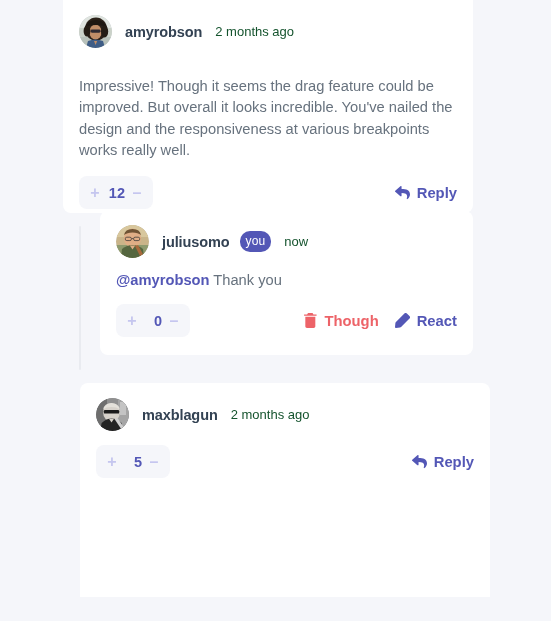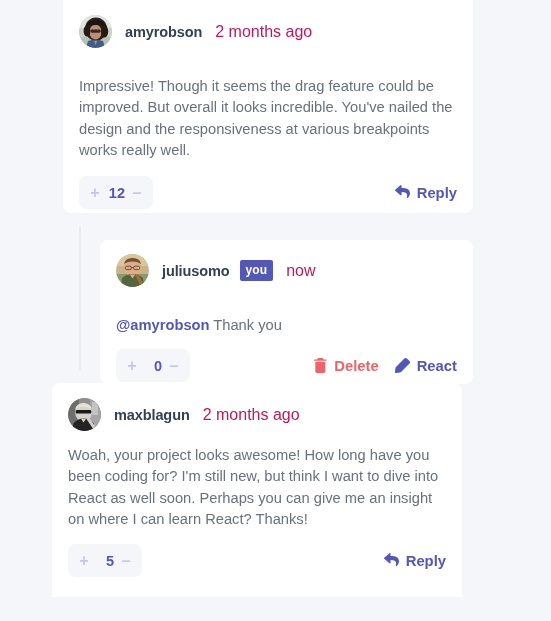--- a/index.html
+++ b/index.html
@@ -28,25 +28,25 @@
     flex:0 0 33px;overflow:hidden;position:relative;
     background:#d9dde4;
   }
   .avatar svg{display:block;width:33px;height:33px;}
   .uname{
     font-size:14.5px;font-weight:bold;color:#334253;letter-spacing:-.1px;
     white-space:nowrap;
   }
   .badge{
     display:inline-block;background:#5357b6;color:#ffffff;
-    font-size:12px;font-weight:bold;line-height:1;
-    padding:4px 6px 5px 6px;border-radius:2px;letter-spacing:.1px;
+    font-size:12px;font-weight:normal;line-height:1;
+    padding:4px 6px 5px 6px;border-radius:10px;letter-spacing:.1px;
     margin-left:-3px;
   }
-  .tstamp{font-size:16px;color:#be185d;white-space:nowrap;}
+  .tstamp{font-size:13px;color:#14532d;white-space:nowrap;}
 
   
   .cbody{
     margin-top:28px;font-size:14.7px;line-height:1.45;color:#67727e;
     max-width:388px;
   }
   .cbody .mention{color:#5357b6;font-weight:bold;}
 
   
   .cfoot{
@@ -61,21 +61,21 @@
     width:24px;height:31px;display:flex;align-items:center;justify-content:center;
     color:#c5c6ef;font-size:16px;font-weight:bold;line-height:1;
     user-select:none;
   }
   .vcount{
     color:#5357b6;font-weight:bold;font-size:14.5px;
     min-width:18px;text-align:right;
   }
   .actions{display:flex;align-items:center;gap:16px;}
   .act{
-    display:flex;gap:7px;
+    display:flex;align-items:center;gap:7px;
     font-size:14.8px;font-weight:bold;color:#5357b6;white-space:nowrap;
   }
   .act.danger{color:#ed6368;}
   .act svg{display:block;}
 
   
   .thread-line{
     position:absolute;background:#e9ebf0;width:2px;border-radius:1px;
   }
 </style>
@@ -132,21 +132,21 @@
             </span>
             <span>Reply</span>
           </div>
         </div>
       </div>
     </div>
   </div>
 
   <div class="thread-line" style="left:79px;top:226px;height:144px;"></div>
 
-  <div class="card" style="left:100px;top:240px;width:373px;height:144px;">
+  <div class="card" style="left:100px;top:211px;width:373px;height:144px;">
     <div class="card-inner" style="padding:14px 16px 13px 16px;">
       <div class="chead">
         <div class="avatar">
           <svg viewBox="0 0 33 33" aria-hidden="true">
             <defs>
               <clipPath id="c2">
                   <circle cx="16.5" cy="16.5" r="16.5"></circle>
                 </clipPath>
             </defs>
             <g clip-path="url(#c2)">
@@ -162,53 +162,53 @@
               <path d="M13.8 20.5 h5.4 l-2.7 4z" fill="#e0ae86"></path>
               <path d="M19 21 l6 12 l3-2 l-6-11z" fill="#a8693c"></path>
             </g>
           </svg>
         </div>
         <div class="uname">juliusomo</div>
         <div class="badge">you</div>
         <div class="tstamp">now</div>
       </div>
 
-      <div class="cbody" style="margin-top:28px;">
+      <div class="cbody" style="margin-top:12px;">
         <span class="mention">@amyrobson</span><span> Thank you</span>
       </div>
 
       <div class="cfoot" style="margin-top:13px;">
         <div class="votes">
           <div class="vbtn">+</div>
           <div class="vcount">0</div>
           <div class="vbtn">–</div>
         </div>
         <div class="actions">
           <div class="act danger">
             <span>
               <svg width="13" height="15" viewBox="0 0 12 14" aria-hidden="true">
                 <path d="M1.167 12.448c0 .854.7 1.552 1.555 1.552h6.222c.856 0 1.556-.698 1.556-1.552V3.5H1.167v8.948ZM11.667 1.333H8.75L7.917 0h-4.25l-.834 1.333H0V2.5h11.667V1.333Z" fill="#ed6368"></path>
               </svg>
             </span>
-            <span>Delete</span>
+            <span>Though</span>
           </div>
           <div class="act">
             <span>
               <svg width="15" height="15" viewBox="0 0 14 14" aria-hidden="true">
                 <path d="M13.479 2.872 11.08.474a1.75 1.75 0 0 0-2.327-.06L.879 8.287a1.75 1.75 0 0 0-.5 1.06l-.375 3.648a.875.875 0 0 0 .875.954h.078l3.65-.333c.399-.04.773-.216 1.058-.499l7.875-7.875a1.68 1.68 0 0 0-.061-2.37Z" fill="#5357b6"></path>
               </svg>
             </span>
             <span>React</span>
           </div>
         </div>
       </div>
     </div>
   </div>
 
-  <div class="card bottom-clipped" style="left:52px;top:383px;width:410px;height:214px;">
+  <div class="card bottom-clipped" style="left:80px;top:383px;width:410px;height:214px;">
     <div class="card-inner" style="padding-top:15px;">
       <div class="chead">
         <div class="avatar">
           <svg viewBox="0 0 33 33" aria-hidden="true">
             <defs>
               <clipPath id="c3">
                   <circle cx="16.5" cy="16.5" r="16.5"></circle>
                 </clipPath>
             </defs>
             <g clip-path="url(#c3)">
@@ -224,21 +224,20 @@
               <path d="M13 20.8 h5 l-2.5 3.6z" fill="#d7d2cb"></path>
               <path d="M18.5 21 l8 12 l2.5-2 l-7.5-11z" fill="#cfcfcf"></path>
               <path d="M0 21 l7 12 h-7z" fill="#4a4a4a"></path>
             </g>
           </svg>
         </div>
         <div class="uname">maxblagun</div>
         <div class="tstamp">2 months ago</div>
       </div>
 
-      <div class="cbody" style="margin-top:14px;">Woah, your project looks awesome! How long have you been coding for? I'm still new, but think I want to dive into React as well soon. Perhaps you can give me an insight on where I can learn React? Thanks!</div>
 
       <div class="cfoot" style="margin-top:14px;">
         <div class="votes">
           <div class="vbtn">+</div>
           <div class="vcount">5</div>
           <div class="vbtn">–</div>
         </div>
         <div class="actions">
           <div class="act">
             <span>

